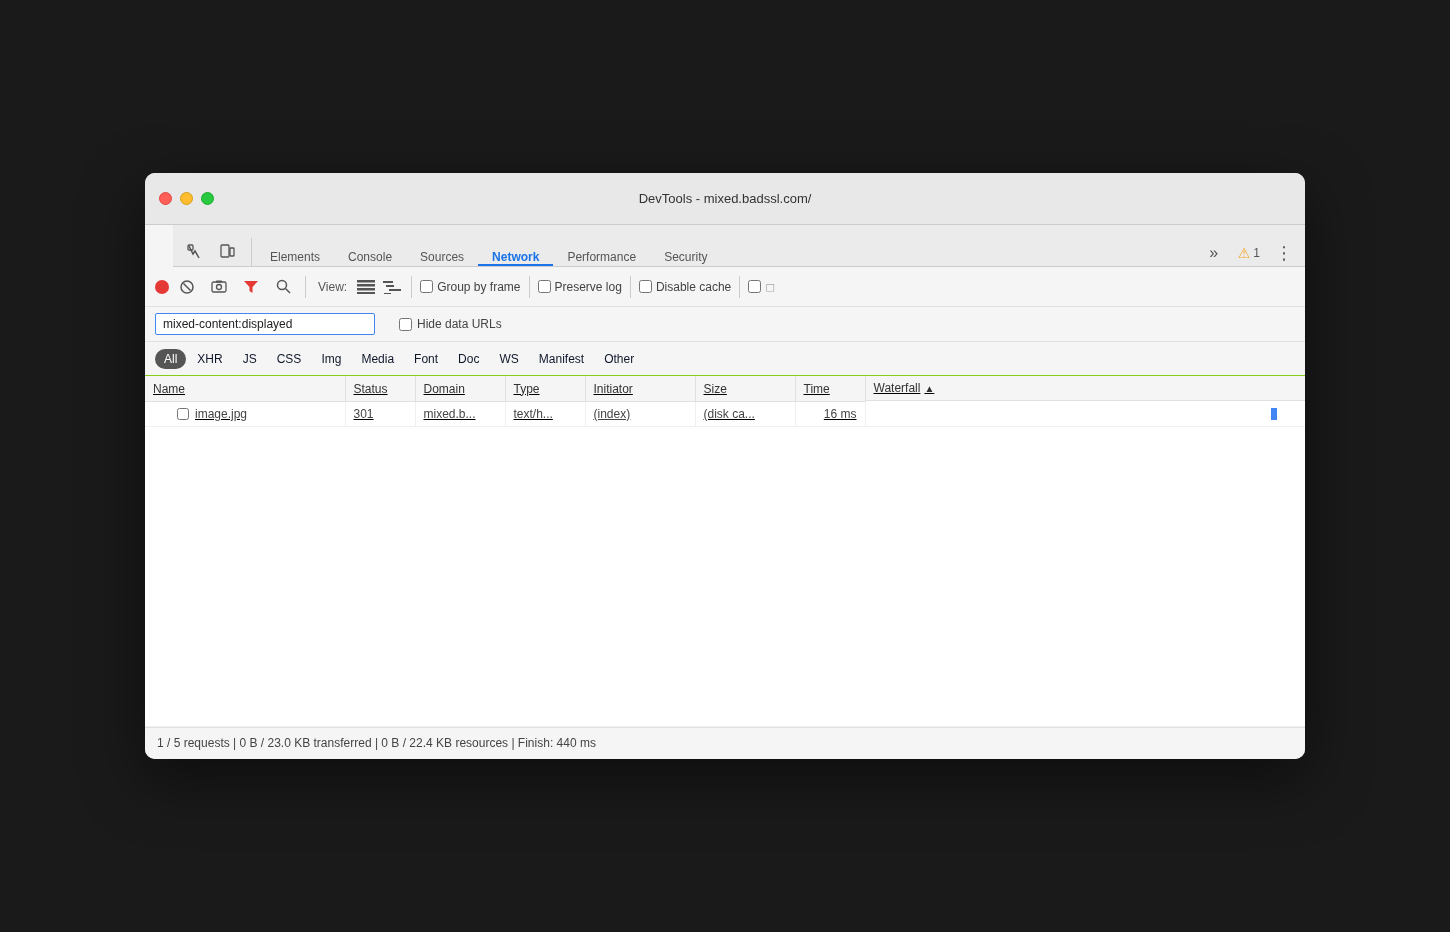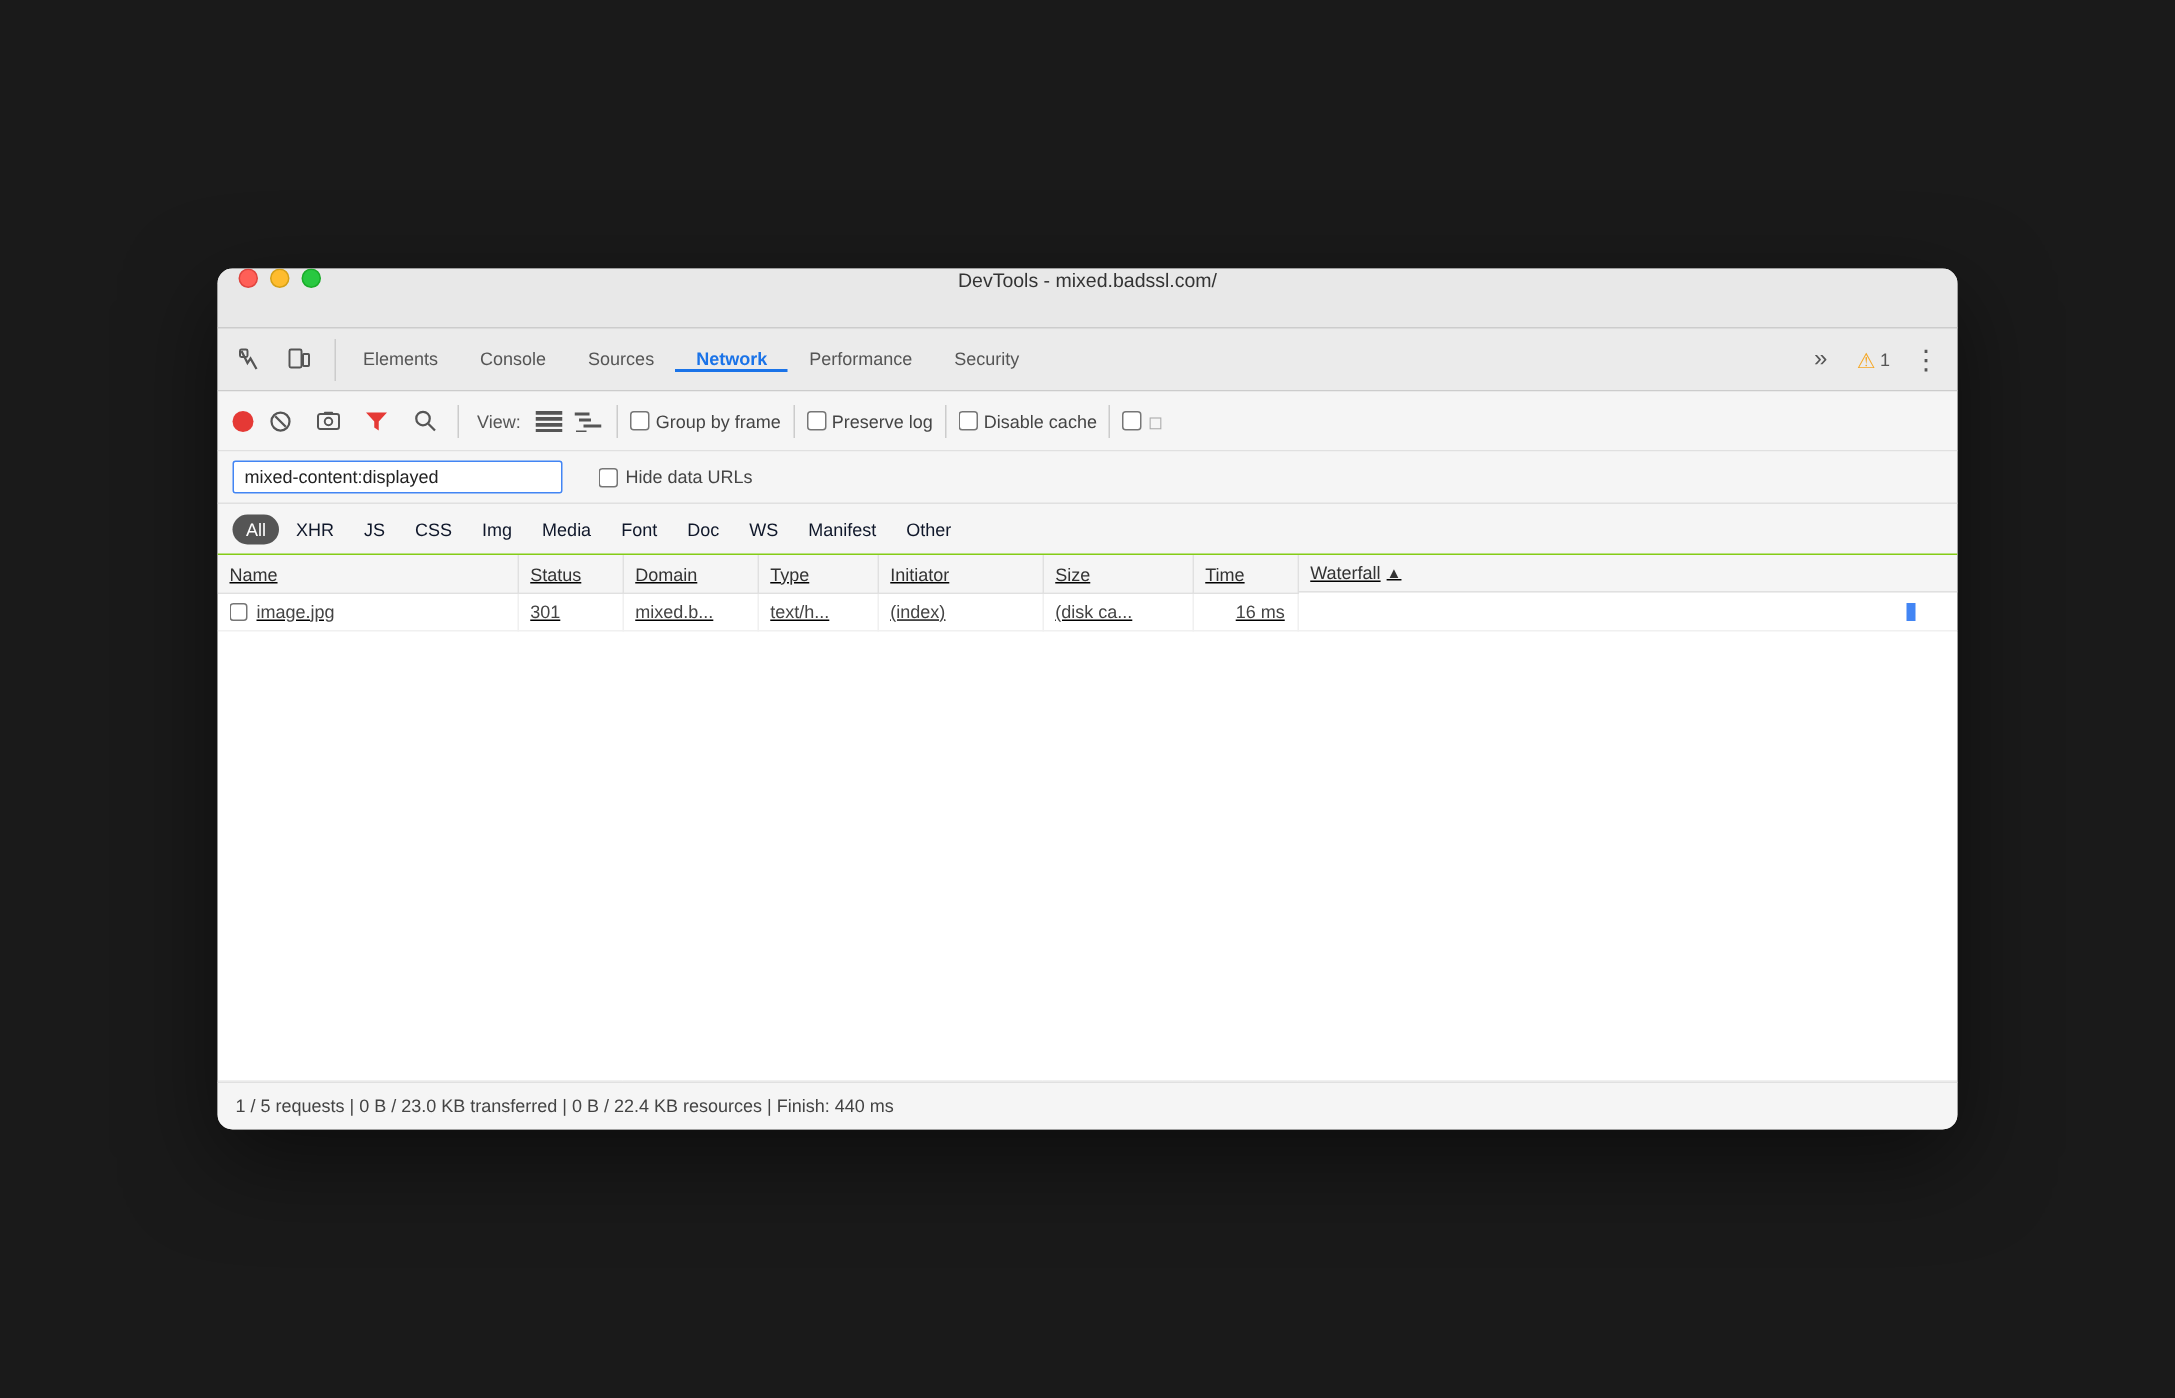--- a/index.html
+++ b/index.html
@@ -14,23 +14,23 @@
     .window {
       width: 1160px;
       background: #f5f5f5;
       border-radius: 10px;
       overflow: hidden;
       box-shadow: 0 20px 60px rgba(0,0,0,0.5);
     }
     
     .titlebar {
       background: #e8e8e8;
-      height: 40px;
-      display: flex;
-      align-items: flex-start;
+      height: 52px;
+      display: flex;
+      align-items: center;
       padding: 0 14px;
       border-bottom: 1px solid #ccc;
       position: relative;
     }
     .traffic-lights {
       display: flex;
       gap: 8px;
       align-items: center;
     }
     .traffic-light {
@@ -48,23 +48,24 @@
       transform: translateX(-50%);
       font-size: 13px;
       color: #333;
       font-weight: 500;
     }
     
     .tabbar {
       background: #ebebeb;
       height: 42px;
       display: flex;
-      align-items: center;
+      align-items: flex-end;
       border-bottom: 1px solid #ccc;
       padding: 0 8px;
+      margin-left: 28px;
     }
     .tabbar-left {
       display: flex;
       align-items: center;
       gap: 4px;
       padding-right: 10px;
       border-right: 1px solid #ccc;
       margin-right: 4px;
     }
     .tab-icon-btn {
@@ -286,20 +287,21 @@
     .col-domain { width: 90px; }
     .col-type { width: 80px; }
     .col-initiator { width: 110px; }
     .col-size { width: 100px; }
     .col-time { width: 70px; }
     .col-waterfall { width: auto; }
     .name-cell {
       display: flex;
       align-items: center;
       gap: 6px;
+      margin-left: 24px;
     }
     .file-checkbox {
       width: 12px;
       height: 12px;
       flex-shrink: 0;
     }
     .status-gray { color: #999; }
     .initiator-link {
       text-decoration: underline;
       color: #444;

